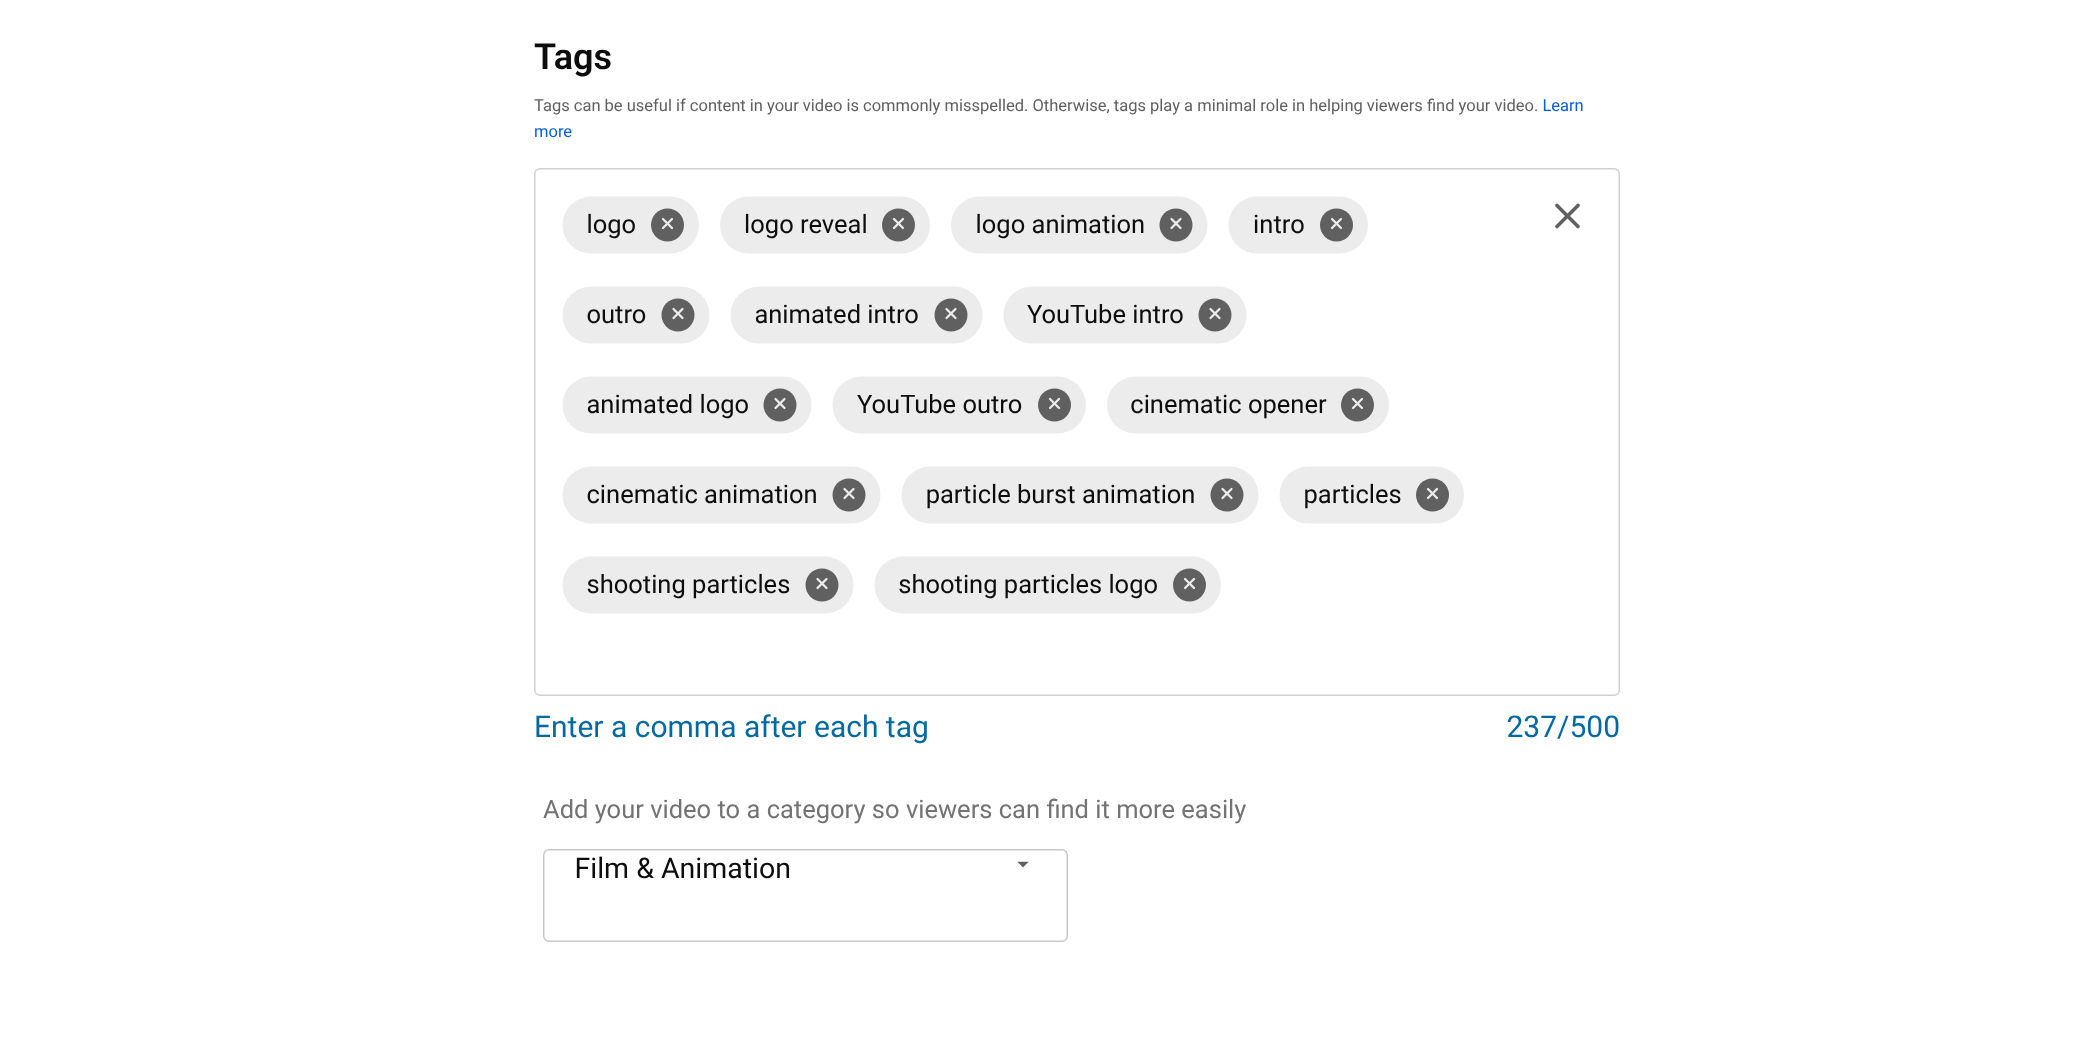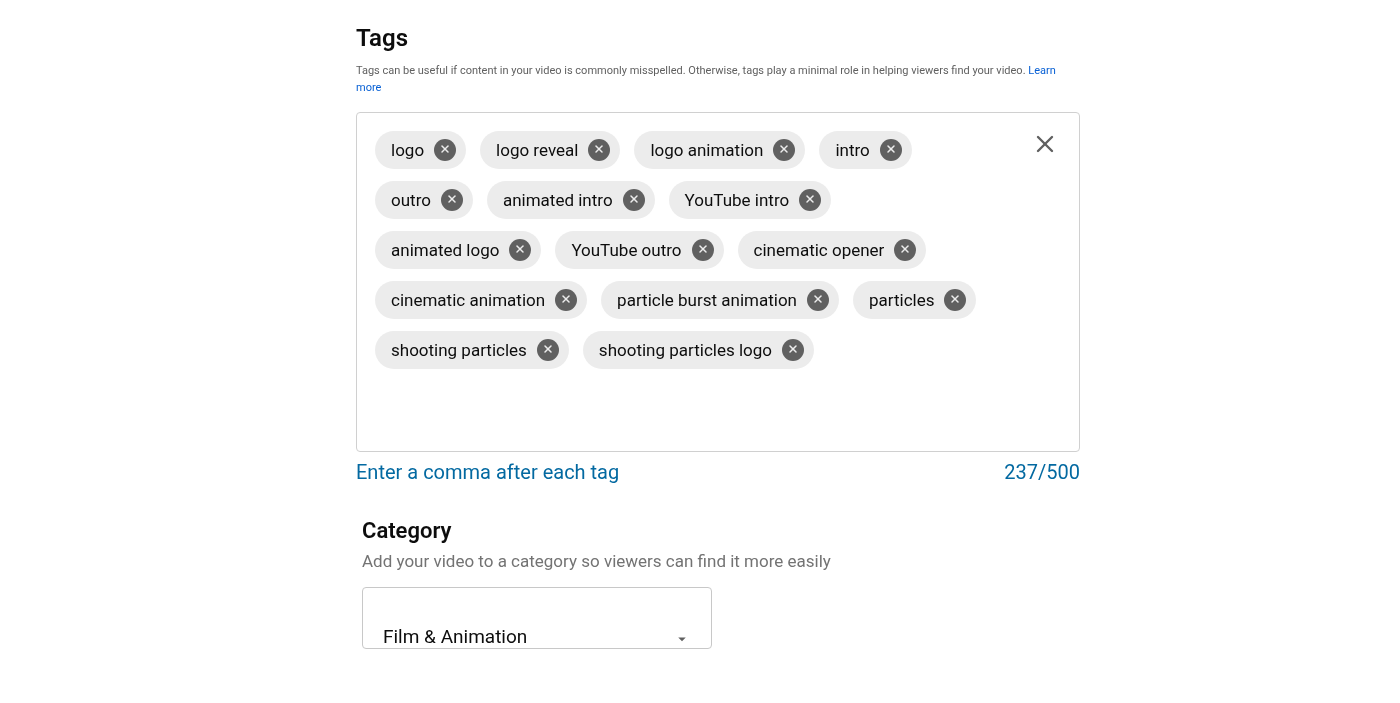--- a/index.html
+++ b/index.html
@@ -52,21 +52,21 @@
     color: #606060;
     display: flex;
     align-items: center;
     justify-content: center;
     padding: 0;
   }
   .clear-all svg { width: 24px; height: 24px; }
   .chip-row {
     display: flex;
     flex-wrap: wrap;
-    gap: 12px 14px;
+    gap: 22px 14px;
     align-content: flex-start;
     max-width: 610px;
   }
   .chip {
     display: inline-flex;
     align-items: center;
     background: #ececec;
     border-radius: 22px;
     padding: 8px 10px 8px 16px;
     font-size: 17px;
@@ -106,21 +106,21 @@
     font-size: 17px;
     color: #737373;
     margin: 0 0 16px 0;
   }
   .dropdown {
     width: 350px;
     height: 62px;
     border: 1px solid #c8c8c8;
     border-radius: 4px;
     display: flex;
-    align-items: flex-end;
+    align-items: flex-start;
     justify-content: space-between;
     padding: 0 20px;
     cursor: pointer;
     background: #fff;
   }
   .dropdown-value { font-size: 19px; color: #0d0d0d; }
   .dropdown-arrow { color: #606060; }
   .dropdown-arrow svg { width: 18px; height: 18px; display:block; }
 </style>
 </head>
@@ -282,21 +282,20 @@
         </div>
     </div>
 
     <div class="helper-row">
       <span>Enter a comma after each tag</span>
       <span>237/500</span>
     </div>
   </div>
 
   <div class="category-section">
-    <h2 class="category-title">Category</h2>
     <p class="category-desc">Add your video to a category so viewers can find it more easily</p>
     <div class="dropdown">
       <span class="dropdown-value">Film &amp; Animation</span>
       <span class="dropdown-arrow">
         <svg viewBox="0 0 24 24" fill="currentColor">
             <path d="M7 10l5 5 5-5z"></path>
           </svg>
       </span>
     </div>
   </div>

